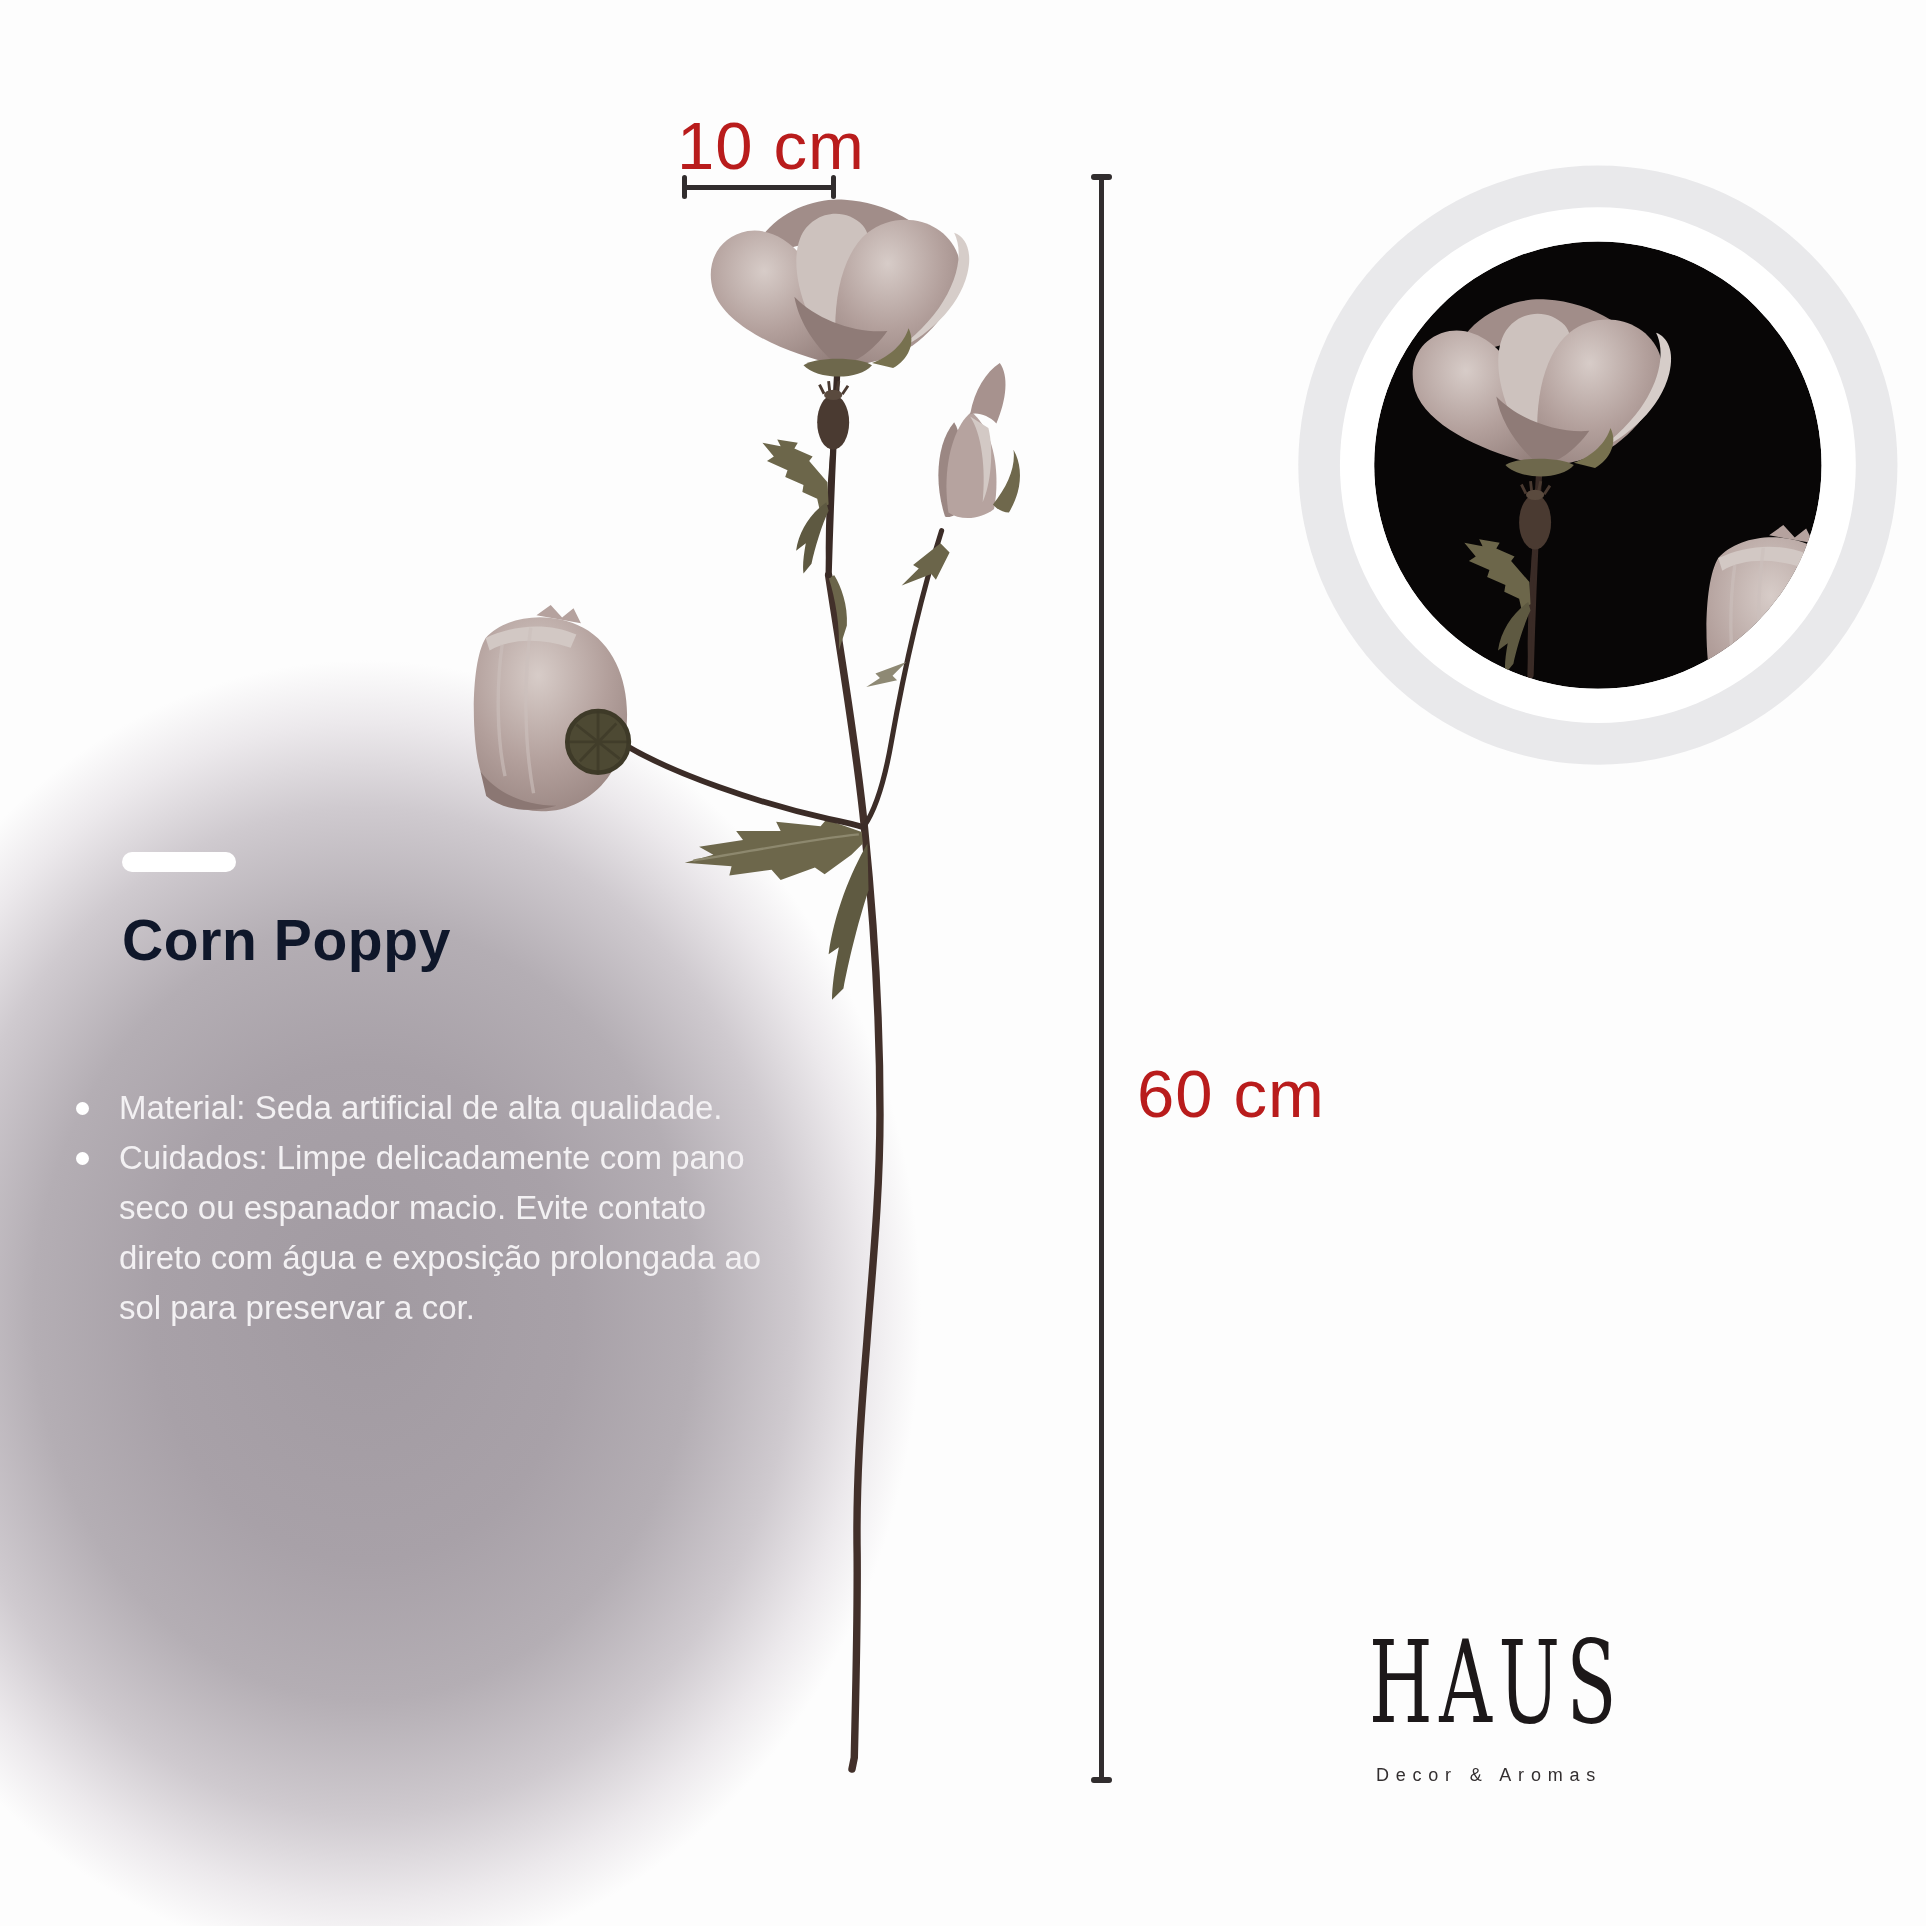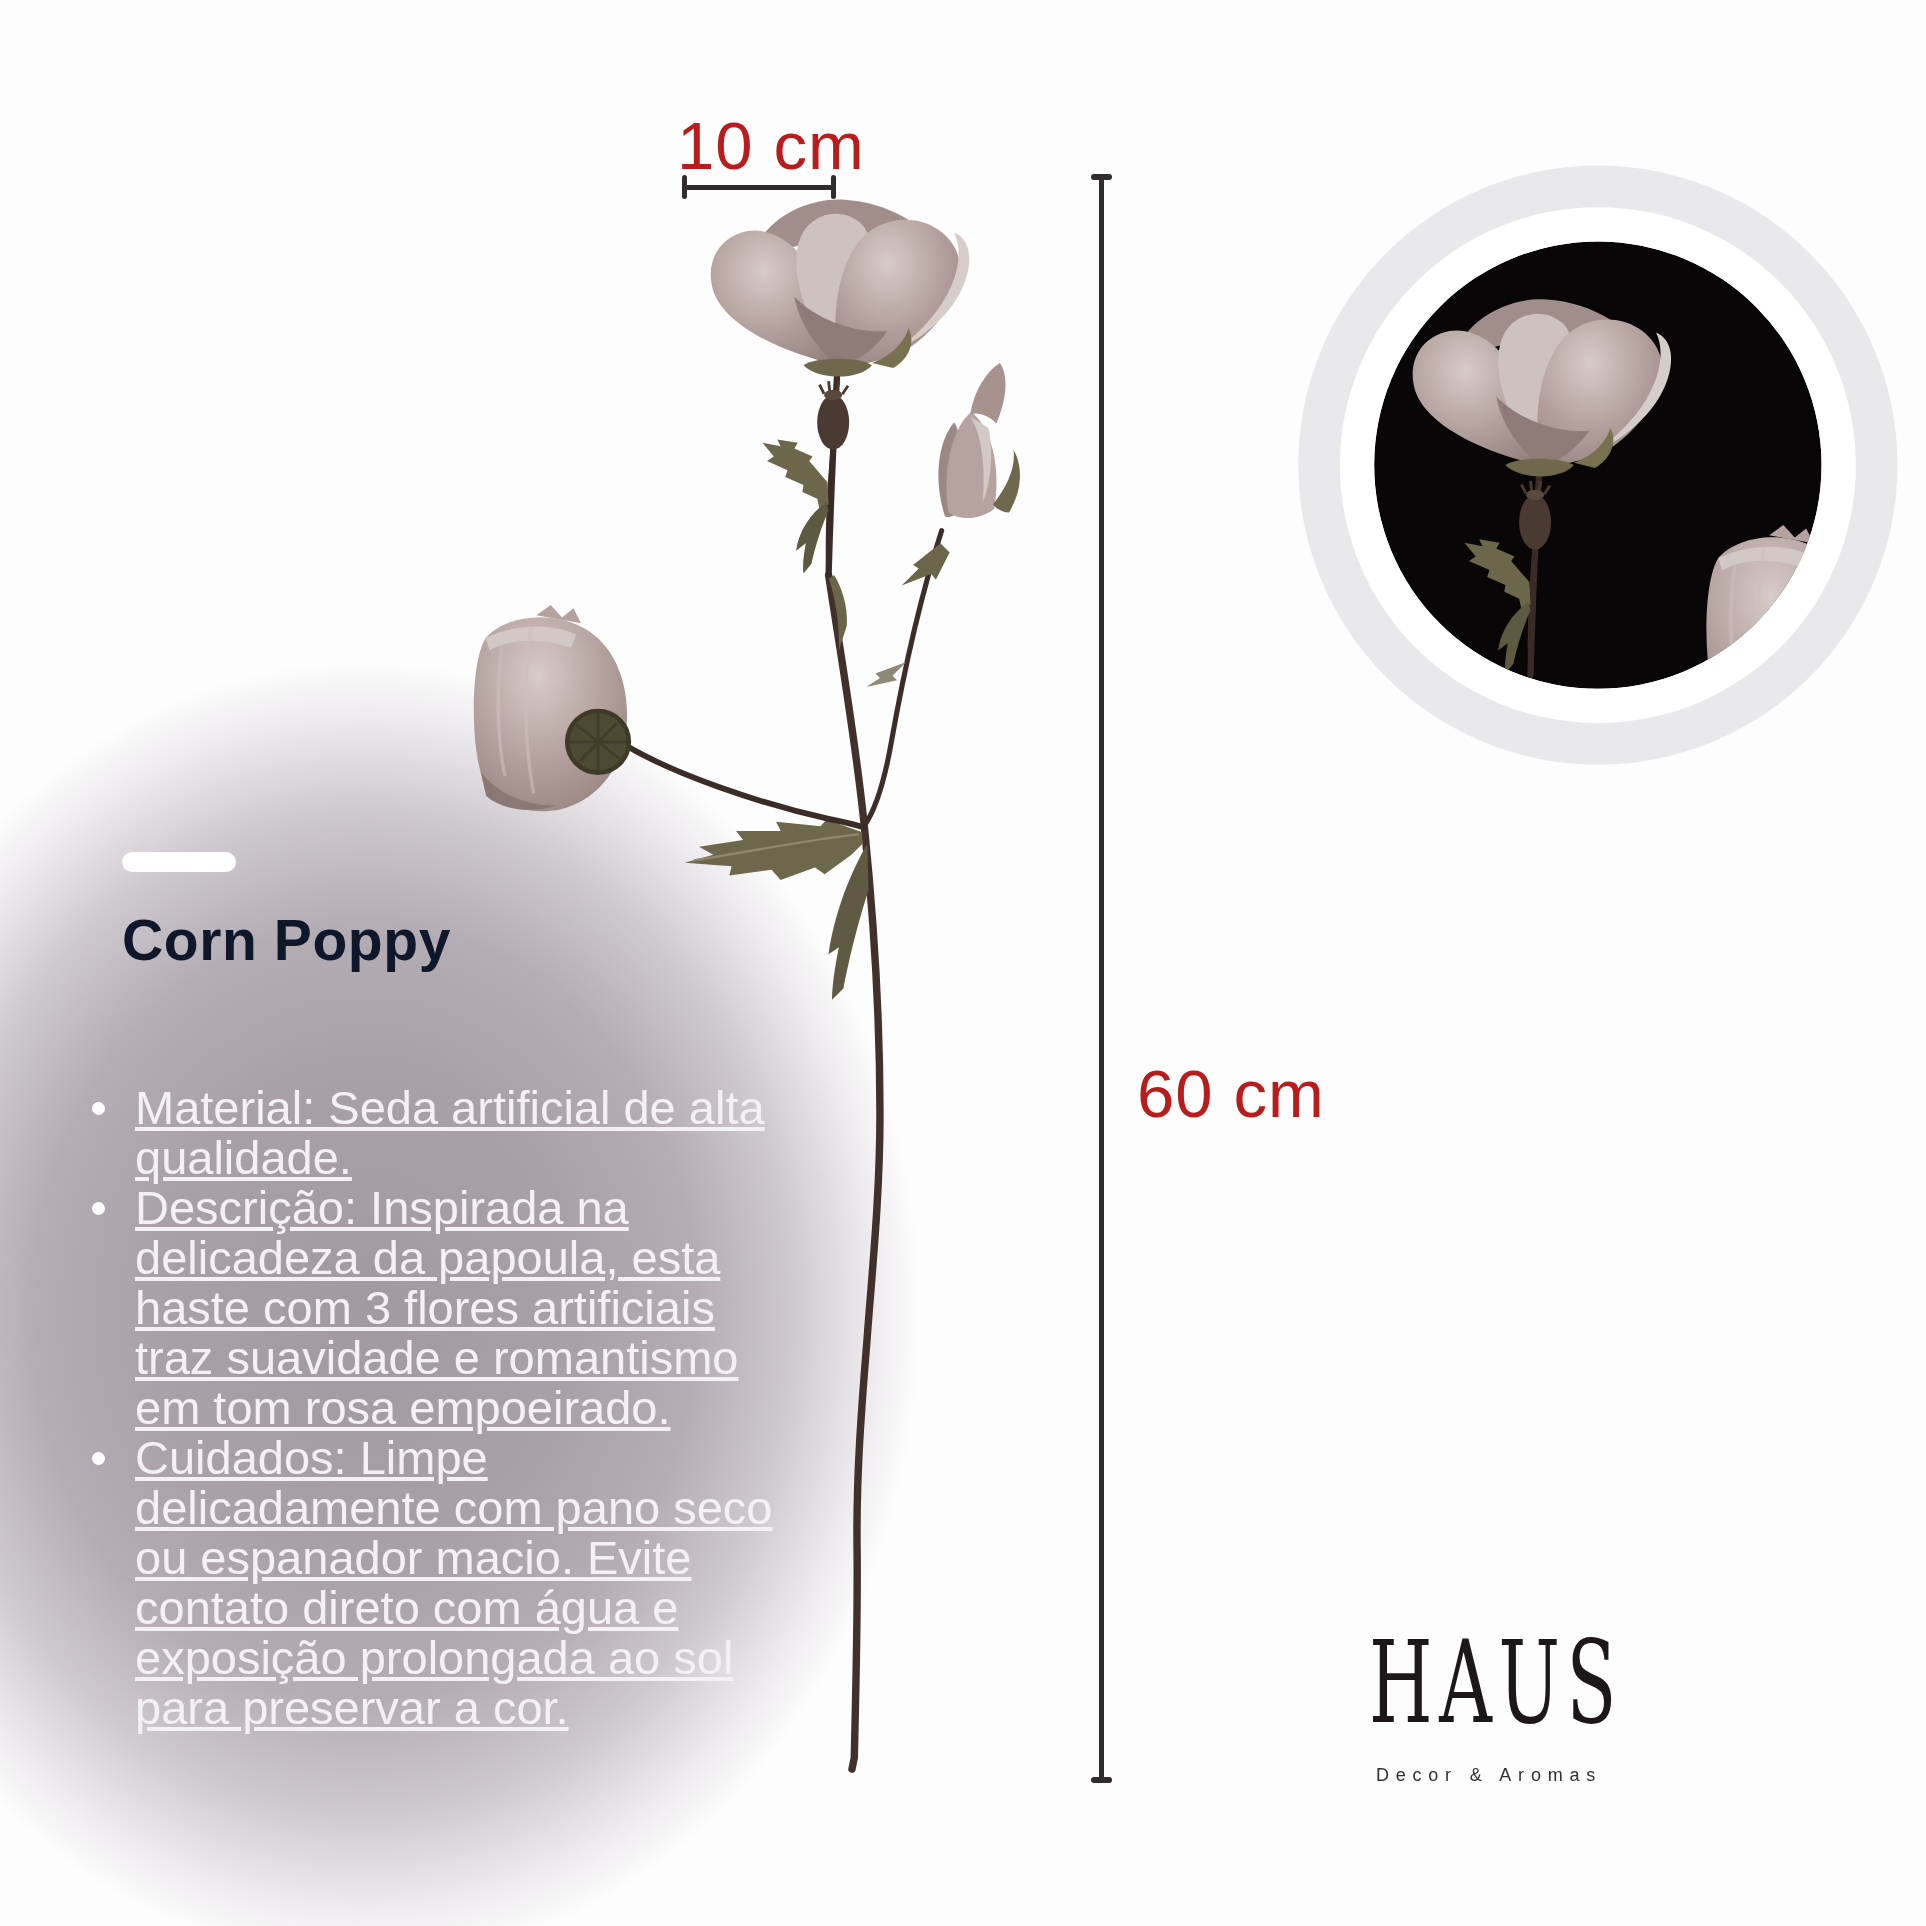--- a/index.html
+++ b/index.html
@@ -36,22 +36,22 @@
   .accent-bar {
     position:absolute; left:122px; top:852px; width:114px; height:20px;
     background:#ffffff; border-radius:10.3px; z-index:2;
   }
   .title {
     position:absolute; left:122px; top:905px; z-index:2;
     color:#0f172a; font-size:57px; font-weight:700; line-height:71px;
     letter-spacing:0.6px;
   }
   .bullets {
-    position:absolute; left:80px; top:1083px; width:722px; z-index:2;
-    list-style:none; color:#f3f1f3; font-size:47px; line-height:50px; font-weight:400;text-decoration:underline;
+    position:absolute; left:64px; top:1083px; width:722px; z-index:2;
+    list-style:none; color:#f3f1f3; font-size:33px; line-height:50px; font-weight:400;
   }
   .bullets li { position:relative; padding-left:55px; }
   .bullets li::before {
     content:""; position:absolute; left:12px; top:19px; width:13px; height:13px;
     border-radius:50%; background:#ffffff;
   }
 
   
   .brand { position:absolute; left:1369px; top:1616px; width:240px; z-index:2; }
   .brand-name {
@@ -175,21 +175,20 @@
 <div class="dim" id="v-line"></div>
 <div class="dim" id="v-cap-t"></div>
 <div class="dim" id="v-cap-b"></div>
 
 <div class="accent-bar"></div>
 <h1 class="title">
   <span>Corn Poppy</span><br>
 </h1>
 <ul class="bullets">
   <li>Material: Seda artificial de alta qualidade.</li>
-  <li>Descrição: Inspirada na delicadeza da papoula, esta haste com 3 flores artificiais traz suavidade e romantismo em tom rosa empoeirado.</li>
   <li>Cuidados: Limpe delicadamente com pano seco ou espanador macio. Evite contato direto com água e exposição prolongada ao sol para preservar a cor.</li>
 </ul>
 
 <div class="brand">
   <div class="brand-name">HAUS</div>
   <div class="brand-tagline">Decor &amp; Aromas</div>
 </div>
 
 
 </body></html>

